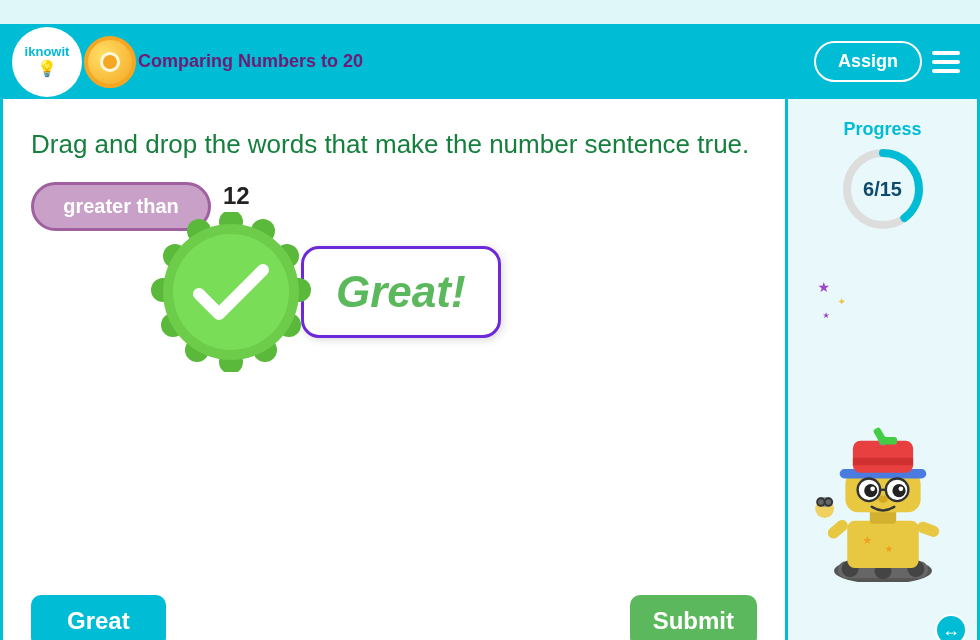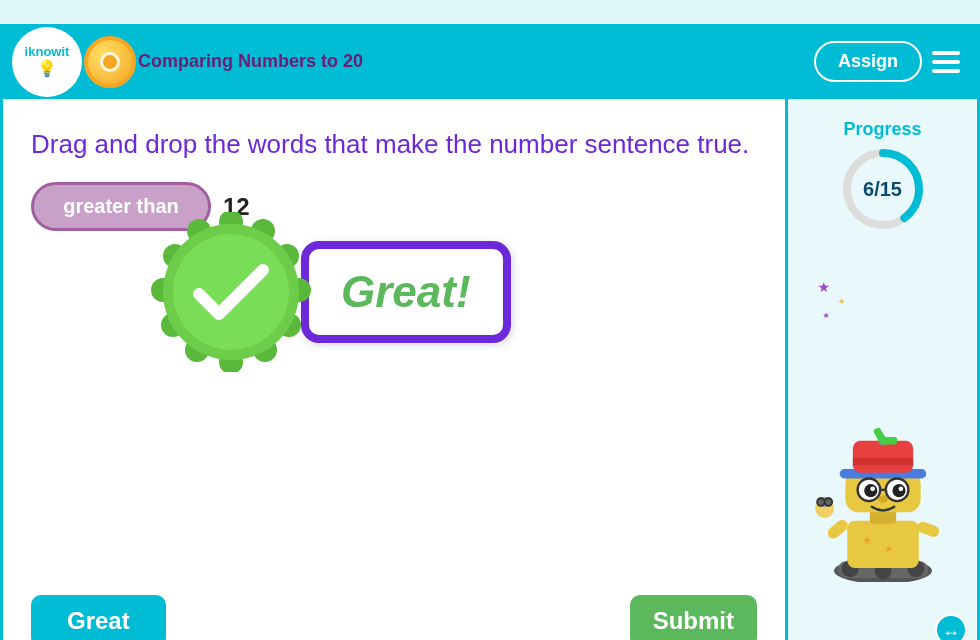--- a/index.html
+++ b/index.html
@@ -103,38 +103,37 @@
       border: 3px solid #00bcd4;
       border-top: none;
       position: relative;
       padding: 28px 28px 0 28px;
       display: flex;
       flex-direction: column;
     }
 
     .instruction-text {
       font-size: 26px;
-      color: #6d28d9;
+      color: #15803d;
       line-height: 1.35;
       margin-bottom: 20px;
     }
 
     
     .drag-area {
       flex: 1;
       position: relative;
       display: flex;
       flex-direction: column;
       align-items: flex-start;
     }
 
     
     .answer-row {
       display: flex;
-      align-items: center;
       gap: 12px;
       margin-bottom: 16px;
       position: relative;
       z-index: 1;
     }
 
     .drop-box {
       background: #c8a0c8;
       border: 3px solid #a060a0;
       border-radius: 30px;
@@ -158,21 +157,21 @@
       top: 30px;
       left: 120px;
       display: flex;
       align-items: center;
       gap: 0;
       z-index: 10;
     }
 
     .great-bubble {
       background: white;
-      border: 8px solid #6d28d9;
+      border: 3px solid #6d28d9;
       border-radius: 18px;
       padding: 18px 32px;
       font-size: 44px;
       font-weight: bold;
       font-style: italic;
       color: #5cb85c;
       box-shadow: 2px 2px 8px rgba(0,0,0,0.15);
       margin-left: -10px;
     }
 

